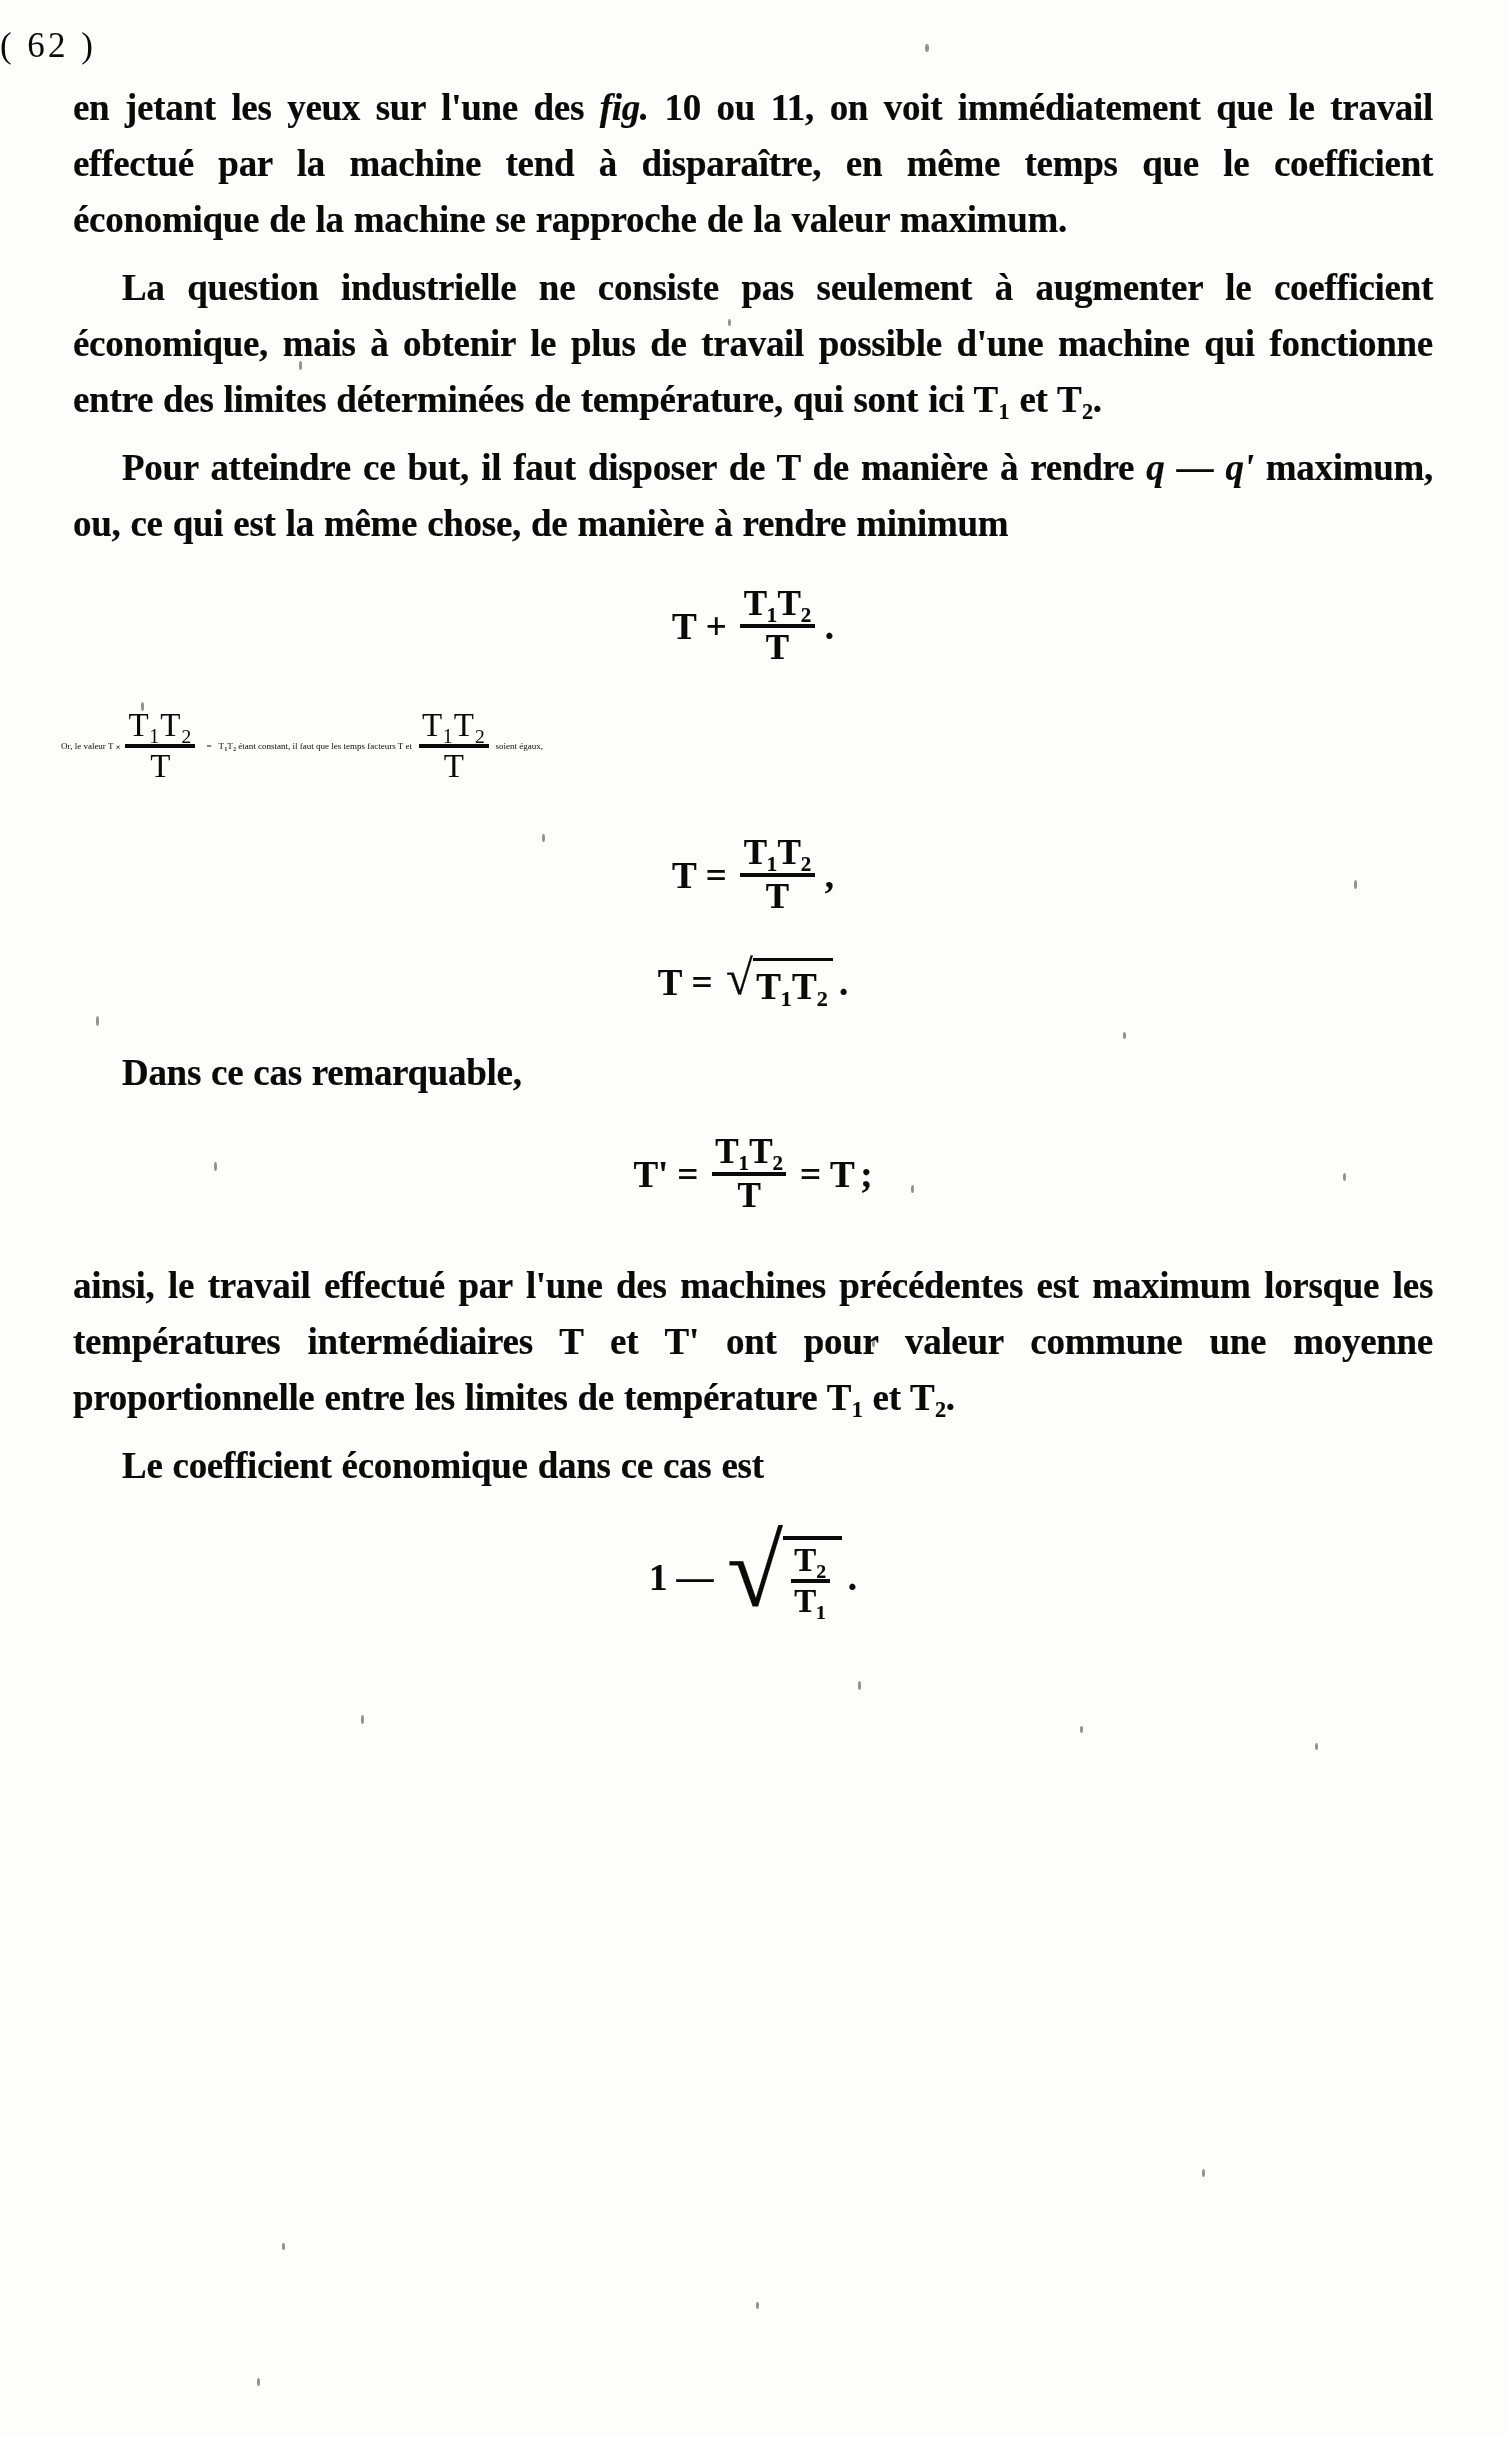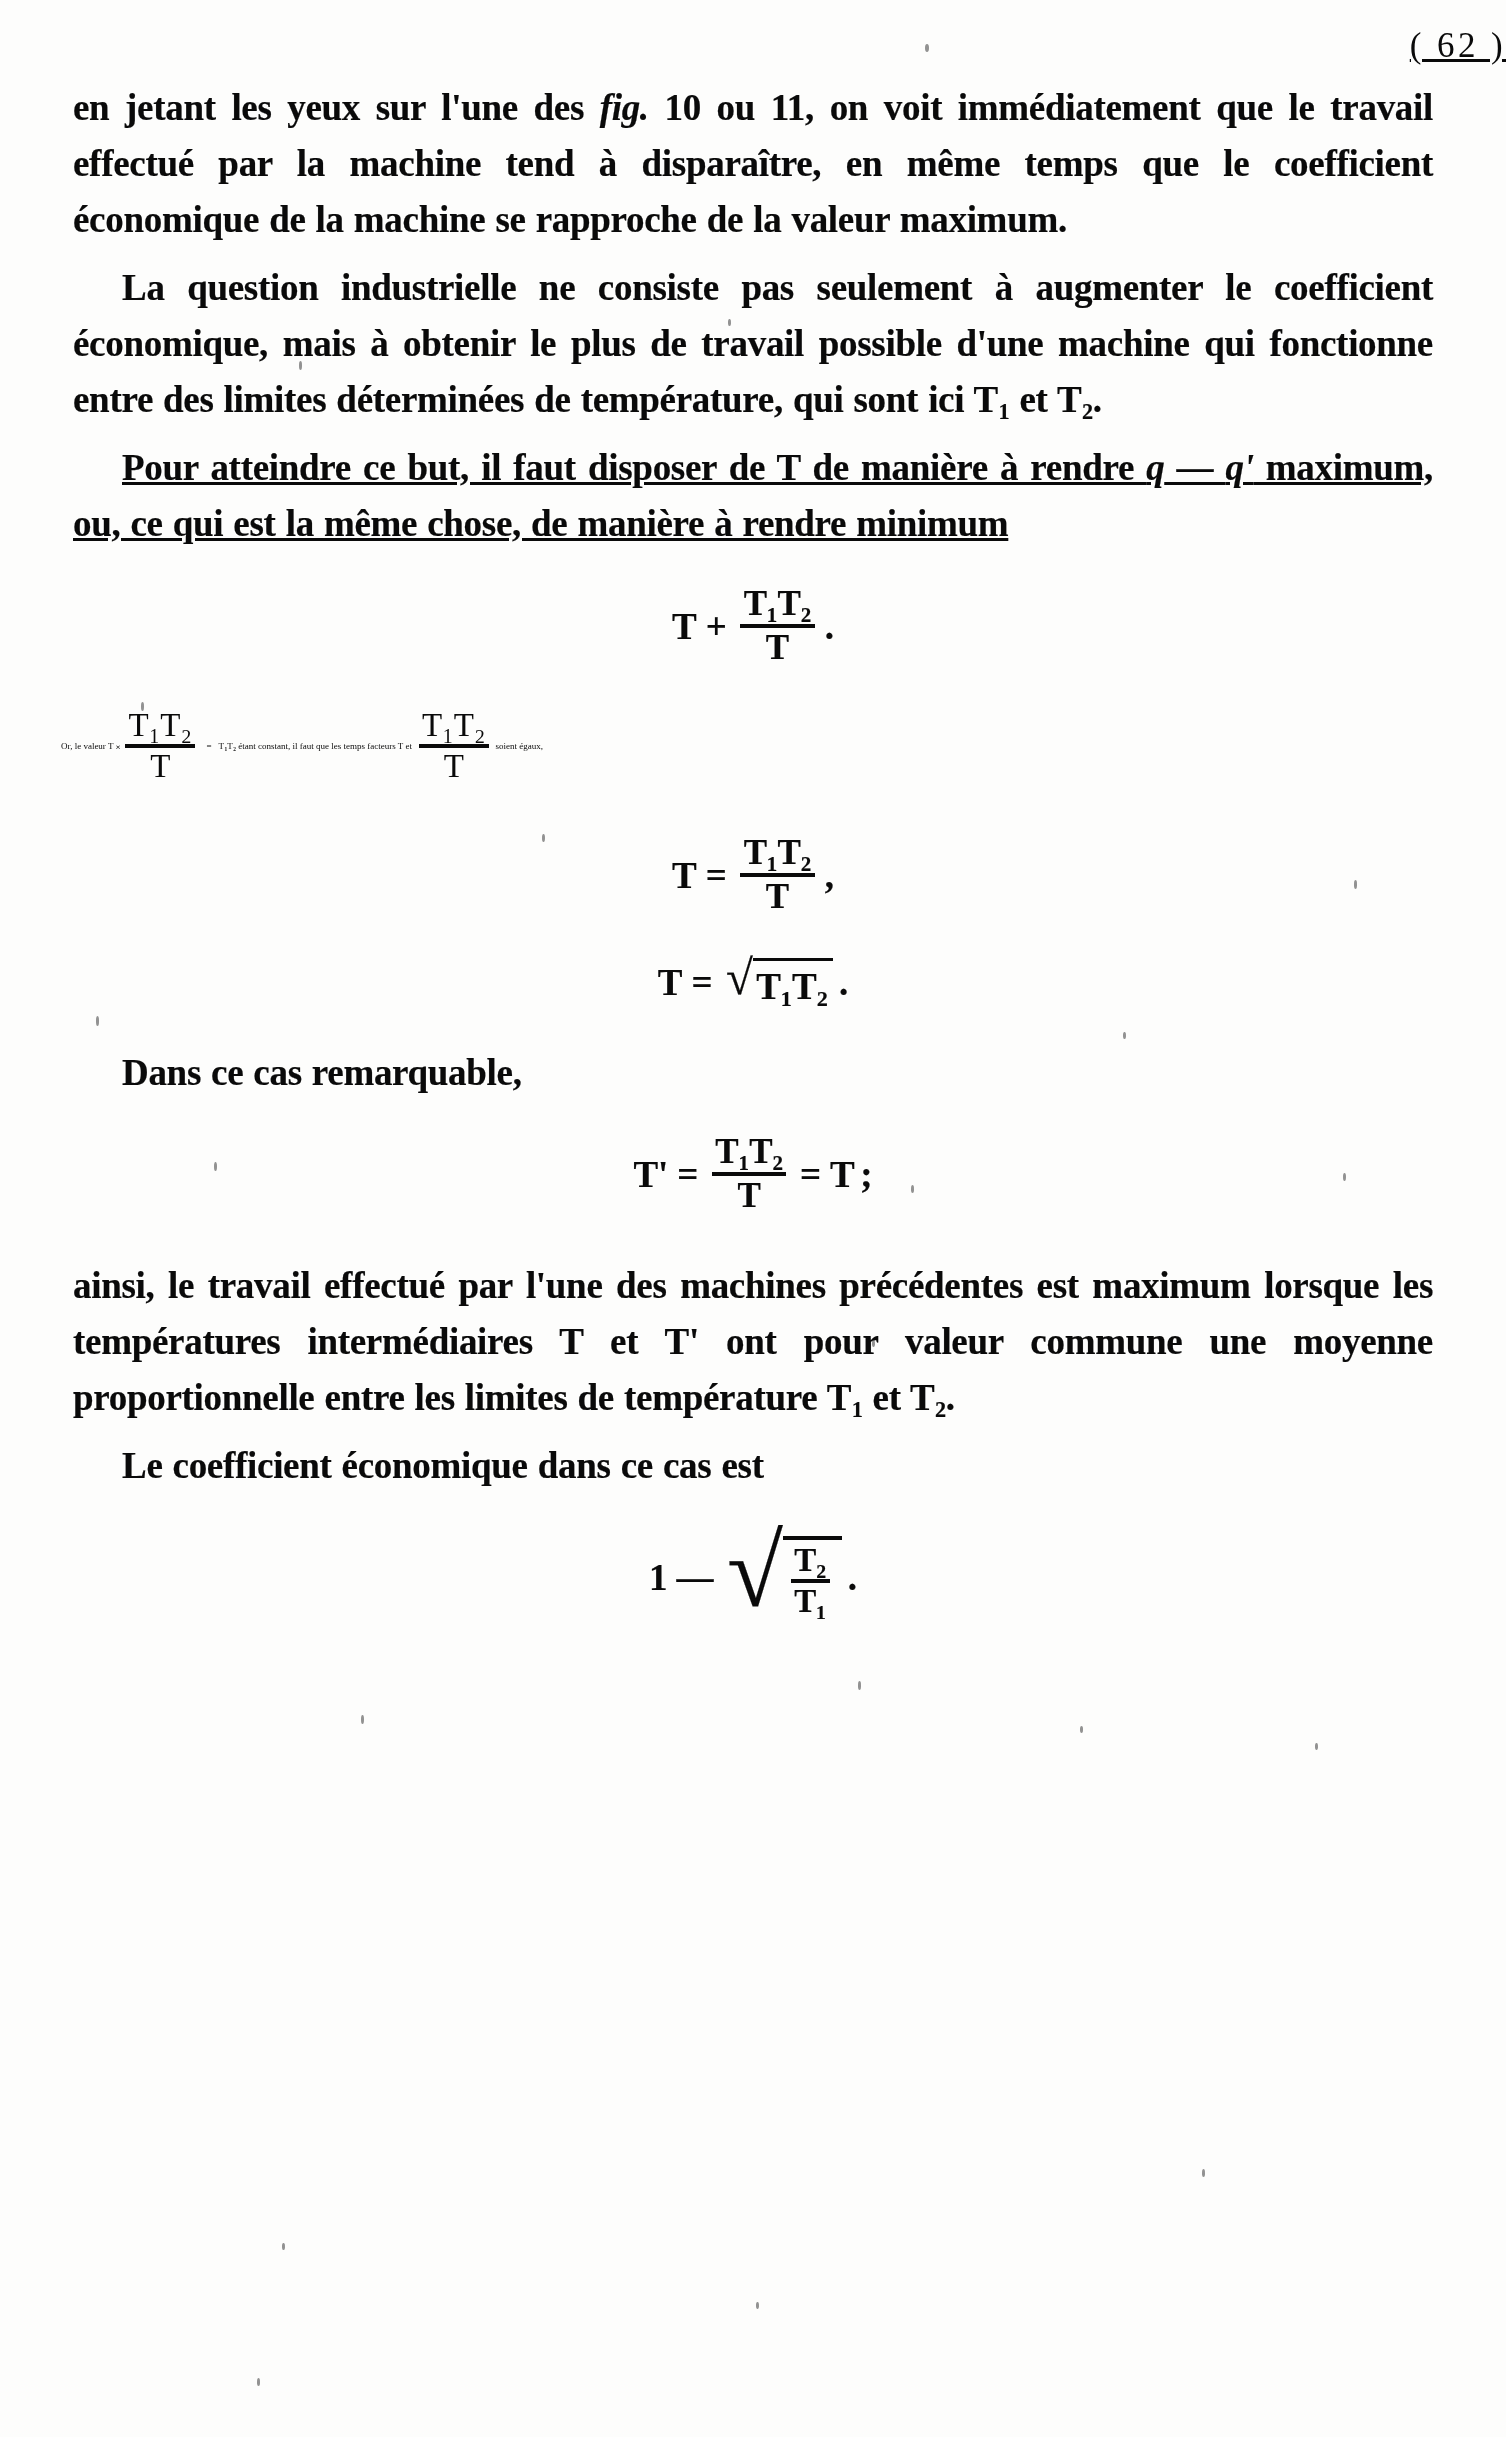--- a/index.html
+++ b/index.html
@@ -26,27 +26,26 @@
 
   .textblock {
     position: absolute;
     left: 61px;
     right: 61px;
     top: 0;
   }
 
   
   .runhead {
-    text-align: right;
+    text-align: left;
     font-size: 35px;
     letter-spacing: 3.4px;
     margin: 26px 0 0 0;
     font-weight: 400;
     font-family: "Liberation Serif", "DejaVu Serif", serif;
-    text-decoration: underline;
   }
 
   
   p.para {
     margin: 12px;
     font-size: 37px;
     line-height: 56px;
     text-align: justify;
     text-align-last: left;
     word-spacing: 1.1px;
@@ -167,21 +166,21 @@
   <div class="textblock" style="top:68px;">
 
     <p class="para flush" style="margin-top:12.4px;">
       <span>en jetant les yeux sur l'une des </span><i class="it">fig.</i><span> 10 ou 11, on voit immédiatement que le travail effectué par la machine tend à disparaître, en même temps que le coefficient économique de la machine se rapproche de la valeur maximum.</span>
     </p>
 
     <p class="para indent" style="margin-top:0px;">
       <span>La question industrielle ne consiste pas seulement à augmenter le coefficient économique, mais à obtenir le plus de travail possible d'une machine qui fonctionne entre des limites déterminées de température, qui sont ici T</span><sub class="s">1</sub><span> et T</span><sub class="s">2</sub><span>.</span>
     </p>
 
-    <p class="para indent" style="margin-top:0px;text-decoration:underline;">
+    <p class="para indent" style="margin-top:0px;">
       <span>Pour atteindre ce but, il faut disposer de T de manière à rendre </span><i class="it">q</i><span> — </span><i class="it">q'</i><span> maximum, ou, ce qui est la même chose, de manière à rendre minimum</span>
     </p>
 
     <div class="eq" style="margin-top:35px;">
       <span>T</span>
       <span class="op">+</span>
       <span class="frac">
         <span class="num">T₁T₂</span>
         <span class="bar"></span>
         <span class="den">T</span>

